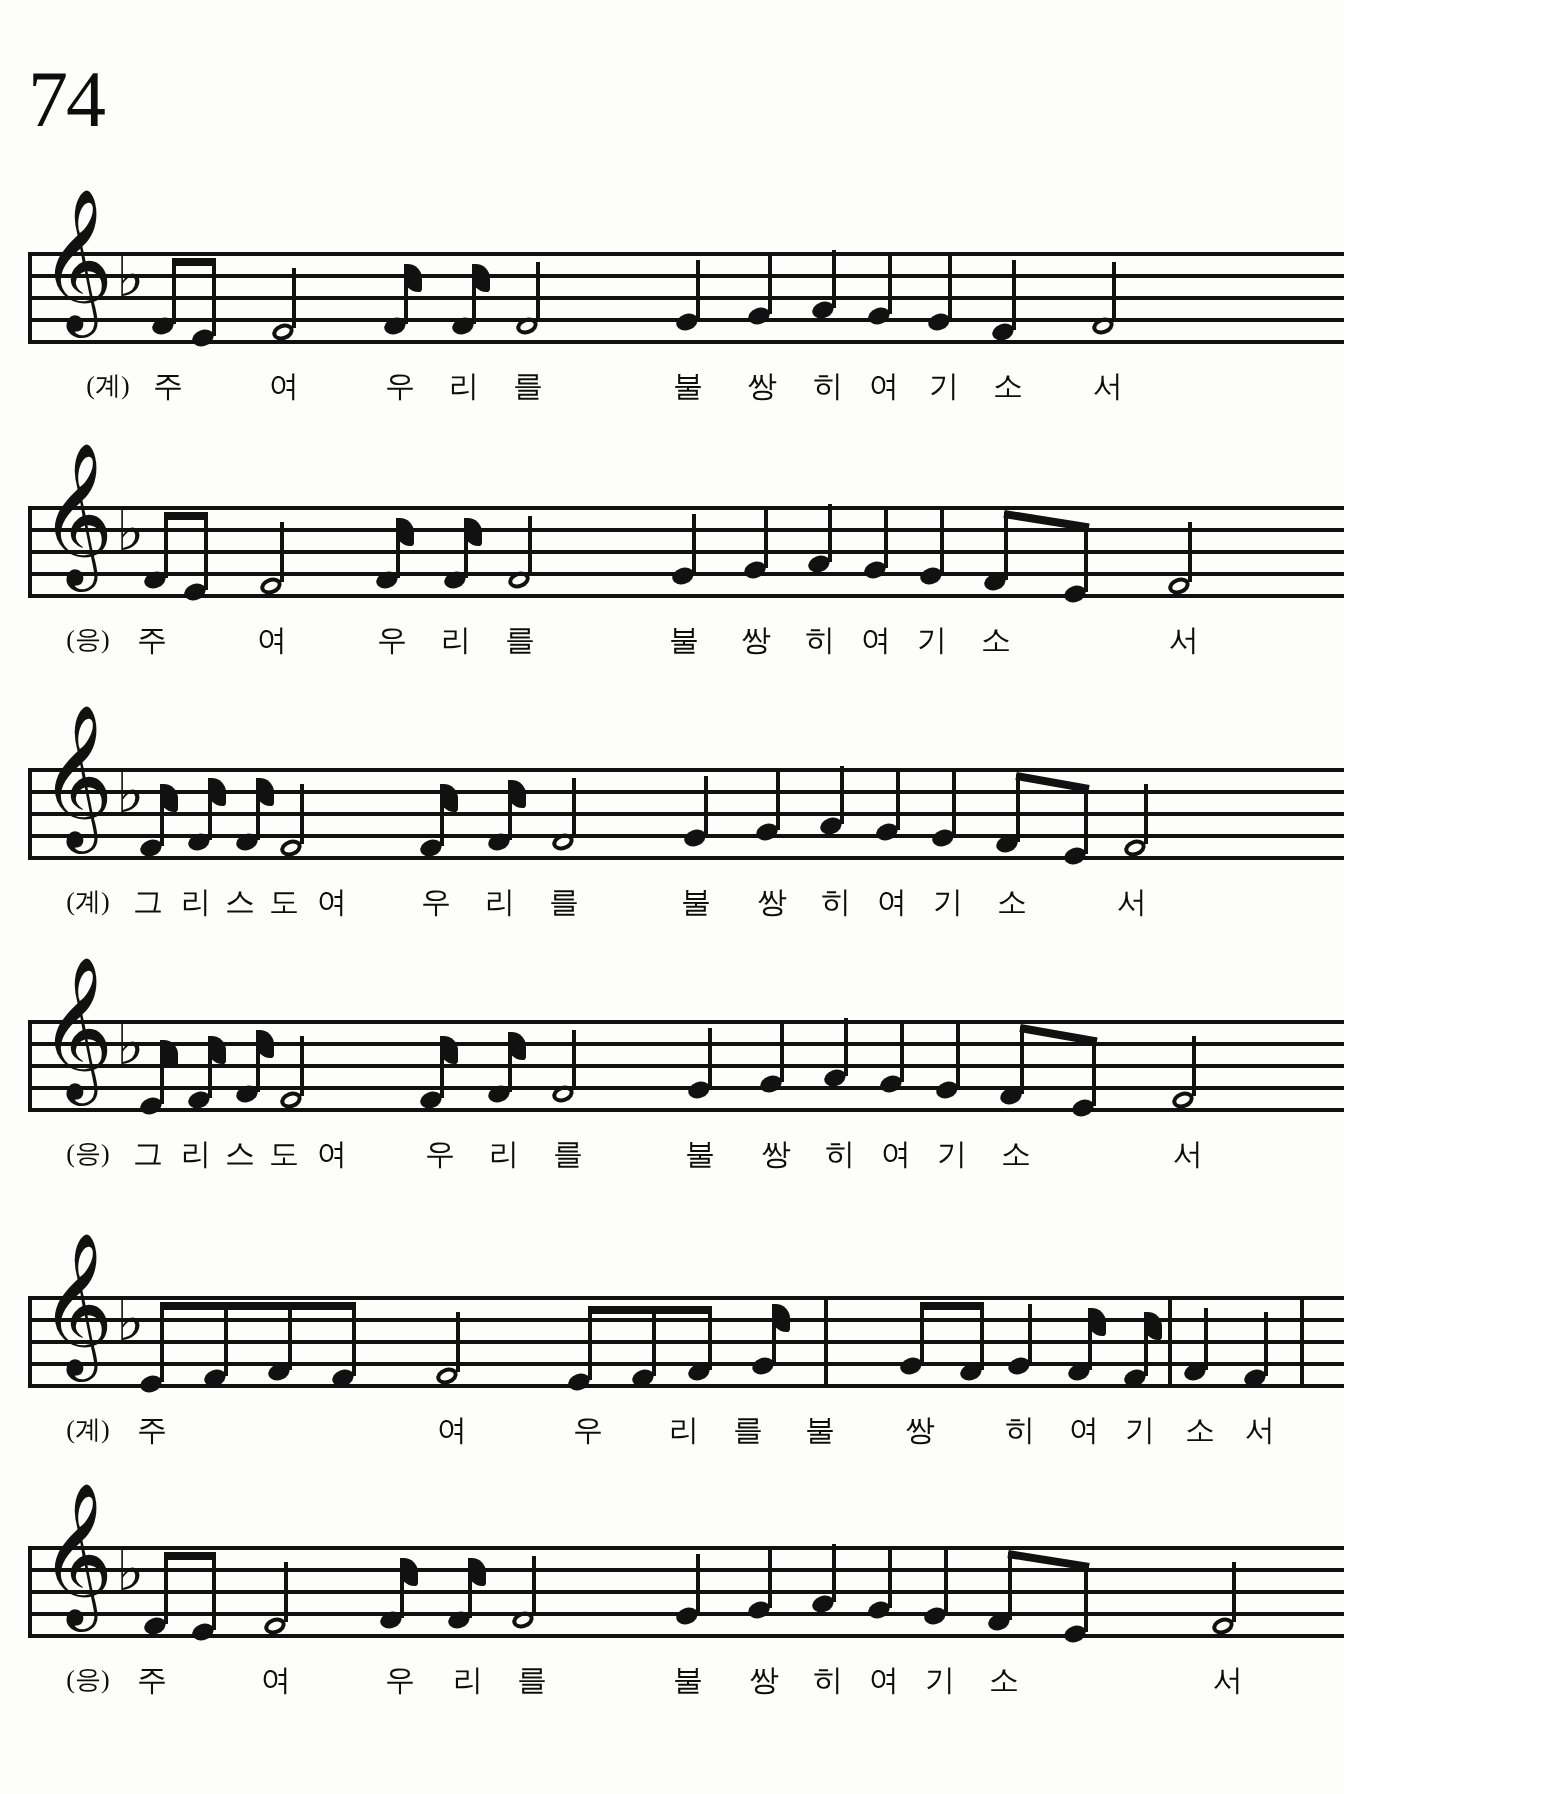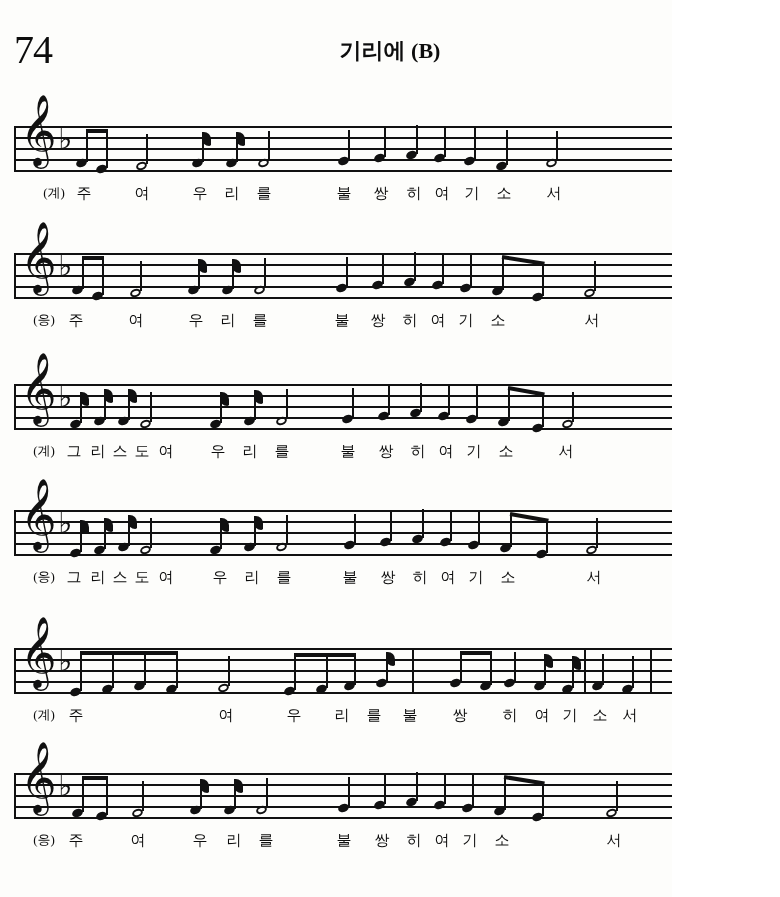--- a/index.html
+++ b/index.html
@@ -169,21 +169,20 @@
   .lyric.prefix {
     font-size: 13px;
   }
 </style>
 </head>
 <body>
 
 <div id="page">
 
   <div class="page-number">74</div>
-  <div class="song-title">기리에 (B)</div>
 
   <div class="system" style="top:118px;">
     <div class="staff">
       <div class="line l1"></div>
       <div class="line l2"></div>
       <div class="line l3"></div>
       <div class="line l4"></div>
       <div class="line l5"></div>
       <div class="barline start"></div>
       <div class="clef">𝄞</div>

